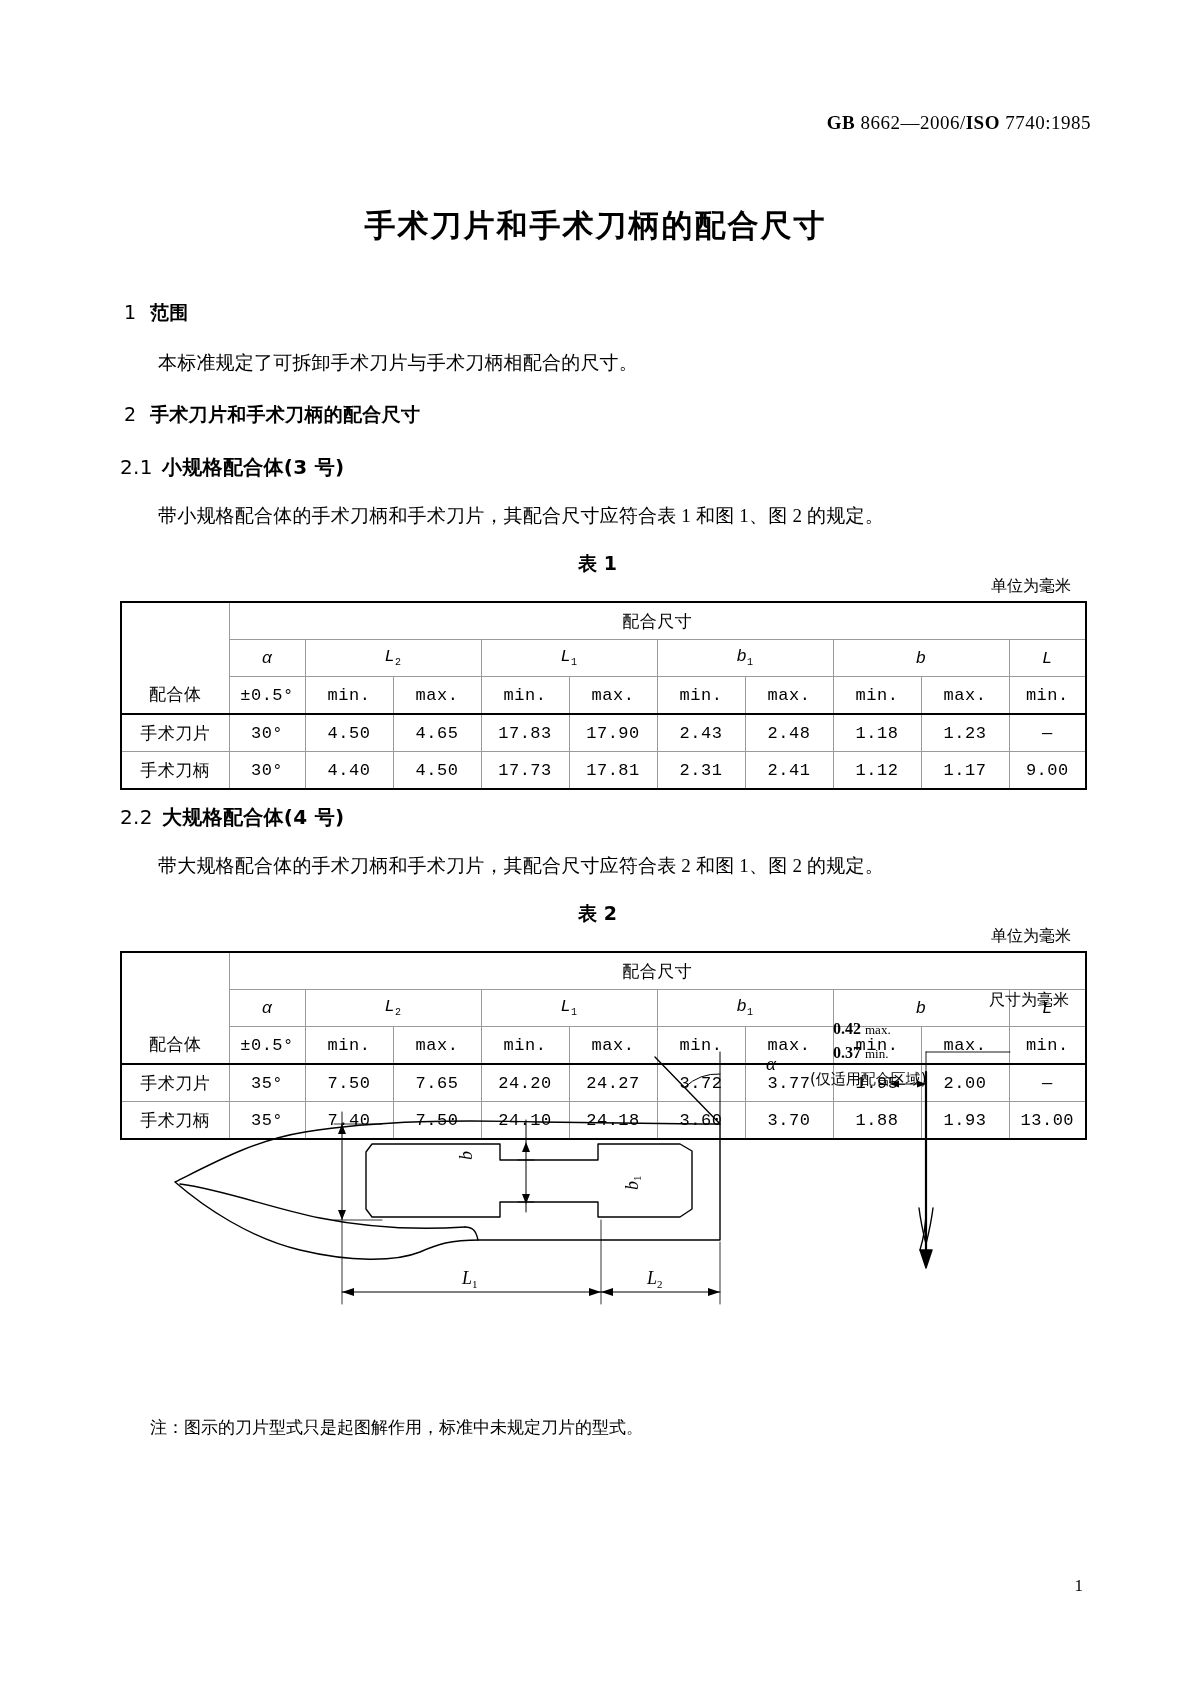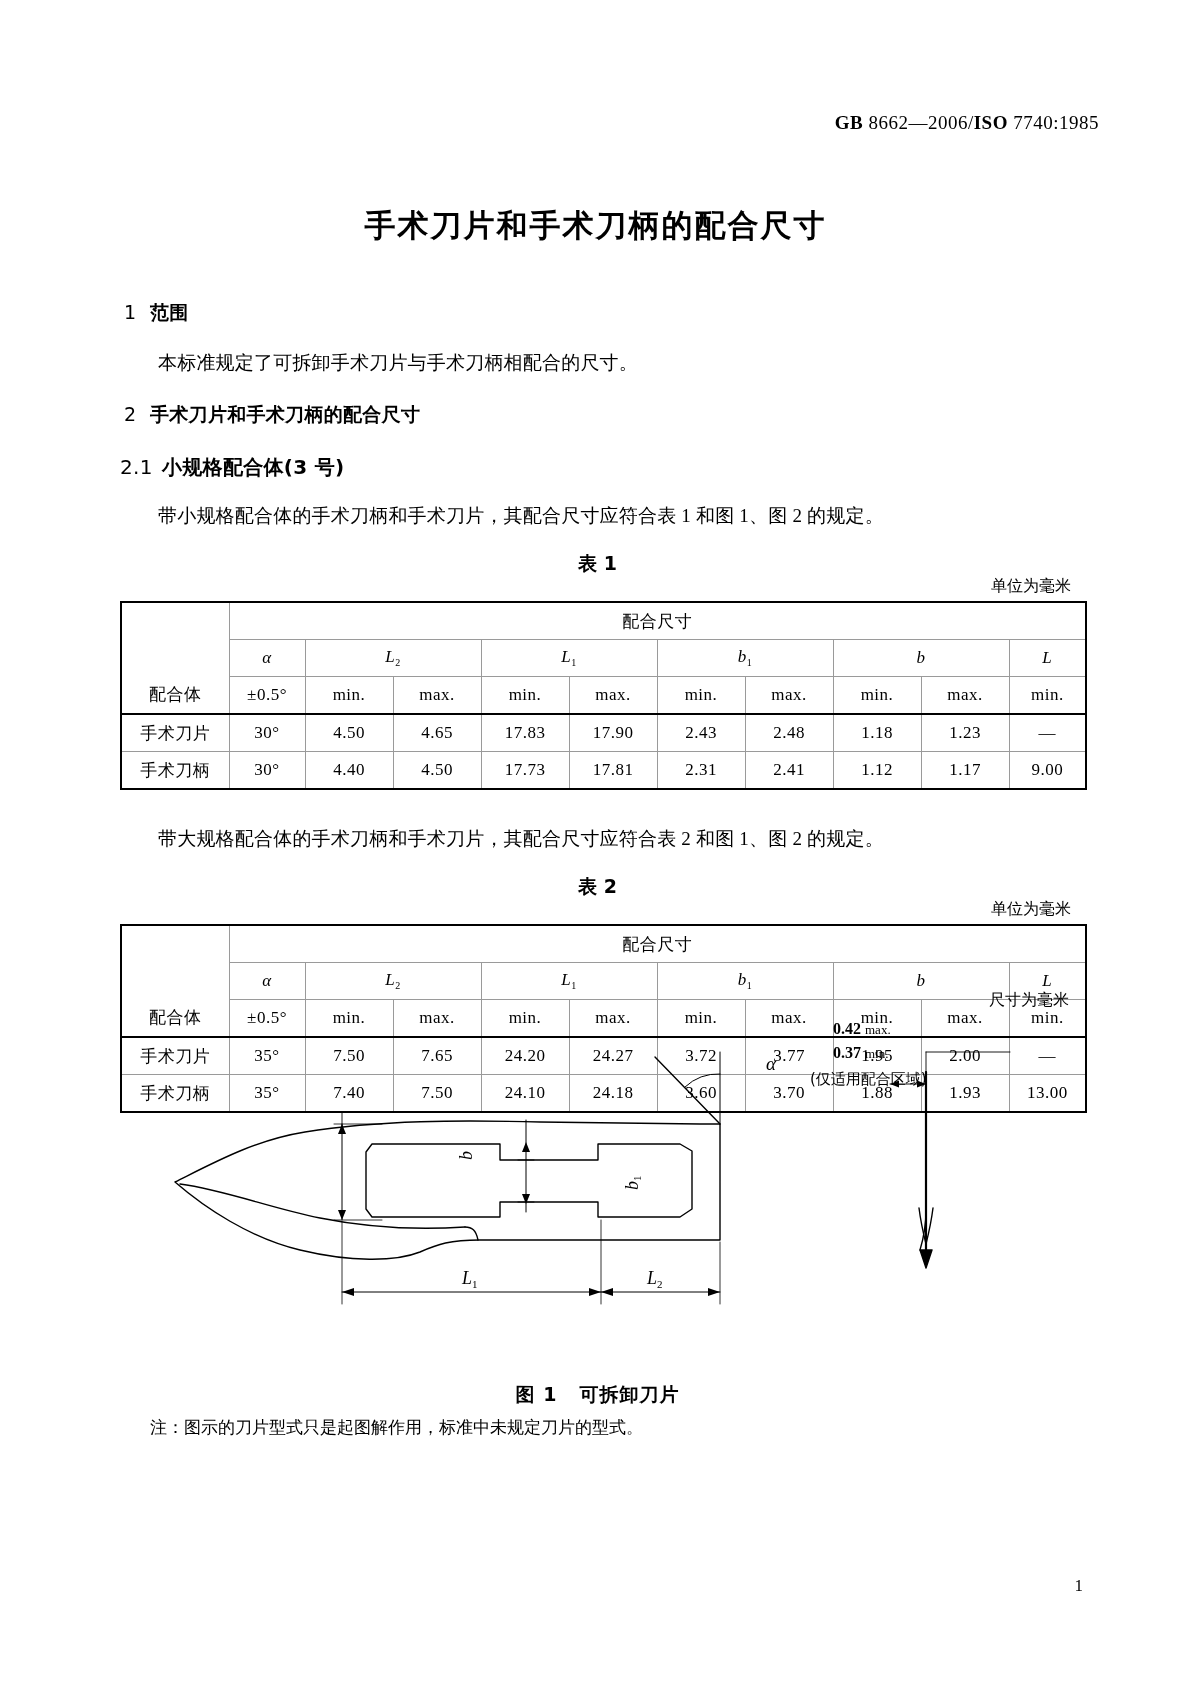--- a/index.html
+++ b/index.html
@@ -6,21 +6,21 @@
   body{
     width:1191px;height:1684px;position:relative;
     font-family:"Liberation Serif","DejaVu Serif",serif;
     color:#000;
     -webkit-font-smoothing:antialiased;
   }
   .page{position:absolute;inset:0;}
 
   
   .doc-header{
-    position:absolute;top:112px;right:92px;
+    position:absolute;top:112px;right:100px;
     font-size:19px;letter-spacing:.5px;
     font-family:"Liberation Serif","DejaVu Serif",serif;
   }
   .doc-header b{font-weight:bold;}
 
   
   .doc-title{
     position:absolute;top:205px;left:0;right:0;text-align:center;
     font-size:31px;font-weight:bold;letter-spacing:2px;
     font-family:"DejaVu Sans","Liberation Sans",sans-serif;
@@ -57,21 +57,21 @@
   }
   .tbl-unit{
     position:absolute;right:4px;bottom:-16px;
     font-size:16px;
     font-family:"Liberation Serif","DejaVu Serif",serif;
   }
 
   
   table.spec{
     border-collapse:collapse;width:100%;margin-top:20px;
-    font-family:Liberation Serif, serif;
+    font-family:Liberation Mono, monospace;
     table-layout:fixed;
   }
   table.spec td{
     border:1px solid #9a9a9a;
     text-align:center;vertical-align:middle;
     font-size:17px;padding:0;height:36px;
     letter-spacing:.5px;
   }
   table.spec tr.tline td{border-top:2px solid #000;}
   table.spec tr.bline td{border-bottom:2px solid #000;}
@@ -210,20 +210,23 @@
         <td>2.41</td>
         <td>1.12</td>
         <td>1.17</td>
         <td class="rgt">9.00</td>
       </tr>
     </tbody>
       </table>
 
     <div style="height:14px"></div>
 
+    <div class="h2">
+      <span class="num">2.2</span><span>大规格配合体(4 号)</span>
+    </div>
     <div class="sp-3"></div>
     <div class="para">带大规格配合体的手术刀柄和手术刀片，其配合尺寸应符合表 2 和图 1、图 2 的规定。</div>
 
     <div class="tbl-cap-row">
       <div class="tbl-cap">表 2</div>
       <div class="tbl-unit">单位为毫米</div>
     </div>
 
     <table class="spec">
       <colgroup>
@@ -389,20 +392,17 @@
 
       <text x="527" y="272" font-size="18" font-style="italic" font-family="Liberation Serif, DejaVu Serif, serif">L<tspan font-size="11" dy="4" font-style="normal">2</tspan></text>
 
       <text x="713" y="22" font-size="16" font-weight="bold" font-family="Liberation Serif, DejaVu Serif, serif">0.42 <tspan font-size="13" font-weight="normal">max.</tspan></text>
 
       <text x="713" y="46" font-size="16" font-weight="bold" font-family="Liberation Serif, DejaVu Serif, serif">0.37 <tspan font-size="13" font-weight="normal">min.</tspan></text>
 
       <text x="690" y="72" font-size="15" font-family="DejaVu Sans, Liberation Sans, sans-serif">(仅适用配合区域)</text>
     </svg>
 
-    <div class="fig-cap">
-      <span>图 1</span><span class="gap"></span><span>可拆卸刀片</span>
-    </div>
     <div class="fig-note">注：图示的刀片型式只是起图解作用，标准中未规定刀片的型式。</div>
   </div>
 
   <div class="pagenum">1</div>
 </div>
 
 </body></html>

